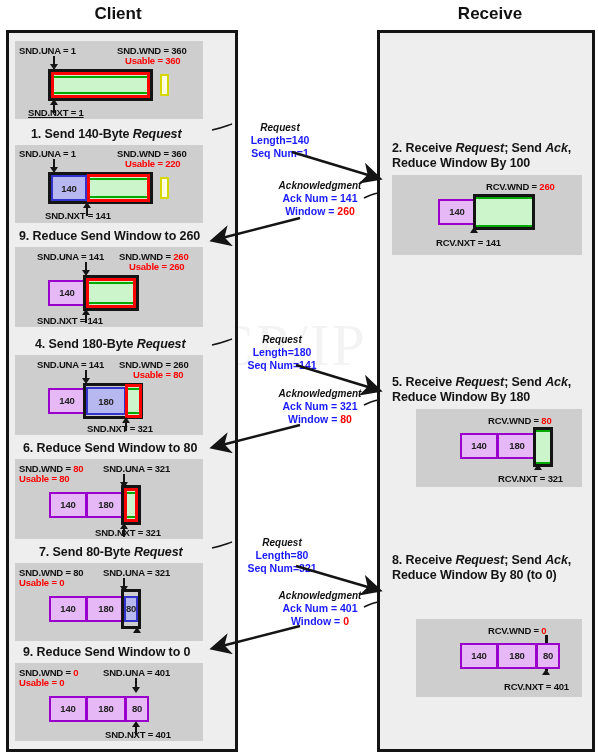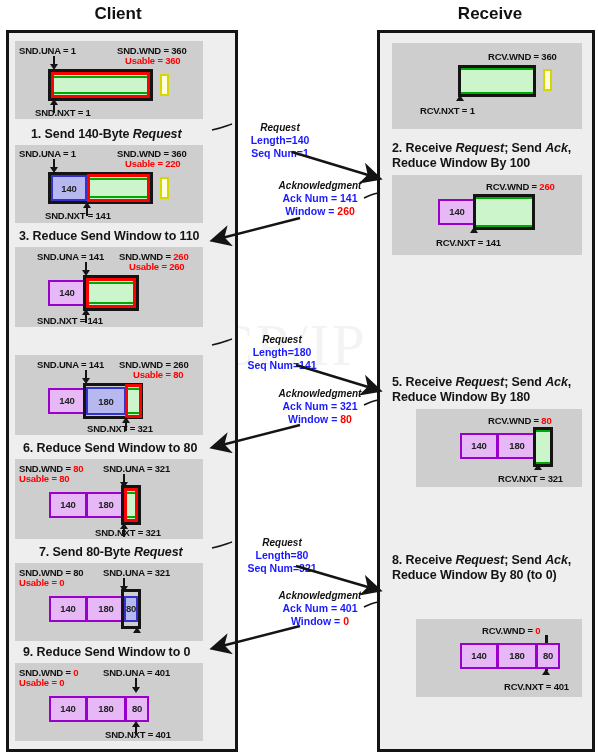--- a/index.html
+++ b/index.html
@@ -141,21 +141,21 @@
       <div class="stem" style="height:9px;"></div>
         <div class="tri tri-down" style="top:8px;"></div>
     </div>
     <div class="win-frame" style="left:33px;top:28px;width:105px;height:32px;"></div>
     <div class="seg-usable" style="left:36px;top:31px;width:99px;height:26px;"></div>
     <div class="stub" style="left:145px;top:33px;width:9px;height:22px;"></div>
     <div class="mark" style="left:35px;top:58px;width:8px;height:14px;">
       <div class="tri tri-up" style="top:0;"></div>
         <div class="stem" style="top:5px;height:9px;"></div>
     </div>
-    <div class="lbl" style="left:20px;top:66px;">SND.NXT = 1</div>
+    <div class="lbl" style="left:13px;top:66px;text-decoration:underline;">SND.NXT = 1</div>
   </div>
 
   <div class="step-head" style="left:22px;top:94px;width:176px;">
     <span>1. Send 140-Byte </span><i>Request</i>
   </div>
 
   <div class="state" style="left:6px;top:112px;width:188px;height:78px;">
     <div class="lbl" style="left:4px;top:3px;">SND.UNA = 1</div>
     <div class="lbl" style="left:102px;top:3px;">SND.WND = 360</div>
     <div class="lbl" style="left:110px;top:13px;color:#ff0000;"><span>Usable = 220</span></div>
@@ -168,41 +168,44 @@
     <div class="seg-usable" style="left:72px;top:29px;width:63px;height:28px;"></div>
     <div class="stub" style="left:145px;top:32px;width:9px;height:22px;"></div>
     <div class="mark" style="left:68px;top:57px;width:8px;height:14px;">
       <div class="tri tri-up" style="top:0;"></div>
         <div class="stem" style="top:5px;height:9px;"></div>
     </div>
     <div class="lbl" style="left:30px;top:65px;">SND.NXT = 141</div>
   </div>
 
   <div class="step-head" style="left:10px;top:196px;width:188px;">
-    <span>3. Reduce Send Window to 110</span>
+    <span>9. Reduce Send Window to 260</span>
   </div>
 
   <div class="state" style="left:6px;top:214px;width:188px;height:80px;">
     <div class="lbl" style="left:22px;top:4px;">SND.UNA = 141</div>
     <div class="lbl" style="left:104px;top:4px;">SND.WND = <span class="red">260</span></div>
     <div class="lbl" style="left:114px;top:14px;color:#ff0000;"><span>Usable = 260</span></div>
     <div class="mark" style="left:67px;top:15px;width:8px;height:14px;">
       <div class="stem" style="height:9px;"></div>
         <div class="tri tri-down" style="top:8px;"></div>
     </div>
     <div class="seg seg-sent" style="left:33px;top:33px;width:38px;height:26px;line-height:22px;">140</div>
     <div class="win-frame" style="left:68px;top:28px;width:56px;height:36px;"></div>
     <div class="seg-usable" style="left:71px;top:31px;width:50px;height:30px;"></div>
     <div class="mark" style="left:67px;top:62px;width:8px;height:14px;">
       <div class="tri tri-up" style="top:0;"></div>
         <div class="stem" style="top:5px;height:9px;"></div>
     </div>
     <div class="lbl" style="left:22px;top:68px;">SND.NXT = 141</div>
   </div>
 
+  <div class="step-head" style="left:26px;top:304px;width:172px;">
+    <span>4. Send 180-Byte </span><i>Request</i>
+  </div>
 
   <div class="state" style="left:6px;top:322px;width:188px;height:80px;">
     <div class="lbl" style="left:22px;top:4px;">SND.UNA = 141</div>
     <div class="lbl" style="left:104px;top:4px;">SND.WND = 260</div>
     <div class="lbl" style="left:118px;top:14px;color:#ff0000;"><span>Usable = 80</span></div>
     <div class="mark" style="left:67px;top:15px;width:8px;height:14px;">
       <div class="stem" style="height:9px;"></div>
         <div class="tri tri-down" style="top:8px;"></div>
     </div>
     <div class="seg seg-sent" style="left:33px;top:33px;width:38px;height:26px;line-height:22px;">140</div>
@@ -278,30 +281,20 @@
     <div class="mark" style="left:117px;top:58px;width:8px;height:14px;">
       <div class="tri tri-up" style="top:0;"></div>
         <div class="stem" style="top:5px;height:9px;"></div>
     </div>
     <div class="lbl" style="left:90px;top:66px;">SND.NXT = 401</div>
   </div>
 </div>
 
 <div class="abs panel" id="server-panel">
 
-  <div class="state" style="left:12px;top:10px;width:190px;height:86px;">
-    <div class="lbl" style="left:96px;top:8px;">RCV.WND = 360</div>
-    <div class="win-frame" style="left:66px;top:22px;width:78px;height:32px;"></div>
-    <div class="seg-green" style="left:69px;top:25px;width:72px;height:26px;"></div>
-    <div class="stub" style="left:151px;top:26px;width:9px;height:22px;"></div>
-    <div class="mark" style="left:64px;top:52px;width:8px;height:12px;">
-      <div class="tri tri-up" style="top:0;"></div>
-    </div>
-    <div class="lbl" style="left:28px;top:62px;">RCV.NXT = 1</div>
-  </div>
 
   <div class="step-head" style="left:12px;top:108px;width:196px;">
     <span>2. Receive </span><i>Request</i><span>; Send </span><i>Ack</i><span>,</span><br>
     <span>Reduce Window By 100</span>
   </div>
 
   <div class="state" style="left:12px;top:142px;width:190px;height:80px;">
     <div class="lbl" style="left:94px;top:6px;">RCV.WND = <span class="red">260</span></div>
     <div class="seg seg-sent" style="left:46px;top:24px;width:38px;height:26px;line-height:22px;">140</div>
     <div class="win-frame" style="left:81px;top:19px;width:62px;height:36px;"></div>
@@ -328,21 +321,21 @@
     </div>
     <div class="lbl" style="left:82px;top:64px;">RCV.NXT = 321</div>
   </div>
 
   <div class="step-head" style="left:12px;top:520px;width:196px;">
     <span>8. Receive </span><i>Request</i><span>; Send </span><i>Ack</i><span>,</span><br>
     <span>Reduce Window By 80 (to 0)</span>
   </div>
 
   <div class="state" style="left:36px;top:586px;width:166px;height:78px;">
-    <div class="lbl" style="left:66px;top:6px;">RCV.WND = <span class="red">0</span></div>
+    <div class="lbl" style="left:72px;top:6px;">RCV.WND = <span class="red">0</span></div>
     <div class="mark" style="left:126px;top:16px;width:8px;height:40px;">
       <div class="stem" style="height:36px;width:3px;"></div>
     </div>
     <div class="seg seg-sent" style="left:44px;top:24px;width:38px;height:26px;line-height:22px;">140</div>
     <div class="seg seg-sent" style="left:81px;top:24px;width:40px;height:26px;line-height:22px;">180</div>
     <div class="seg seg-sent" style="left:120px;top:24px;width:24px;height:26px;line-height:22px;">80</div>
     <div class="mark" style="left:126px;top:50px;width:8px;height:12px;">
       <div class="tri tri-up" style="top:0;"></div>
     </div>
     <div class="lbl" style="left:88px;top:62px;">RCV.NXT = 401</div>

